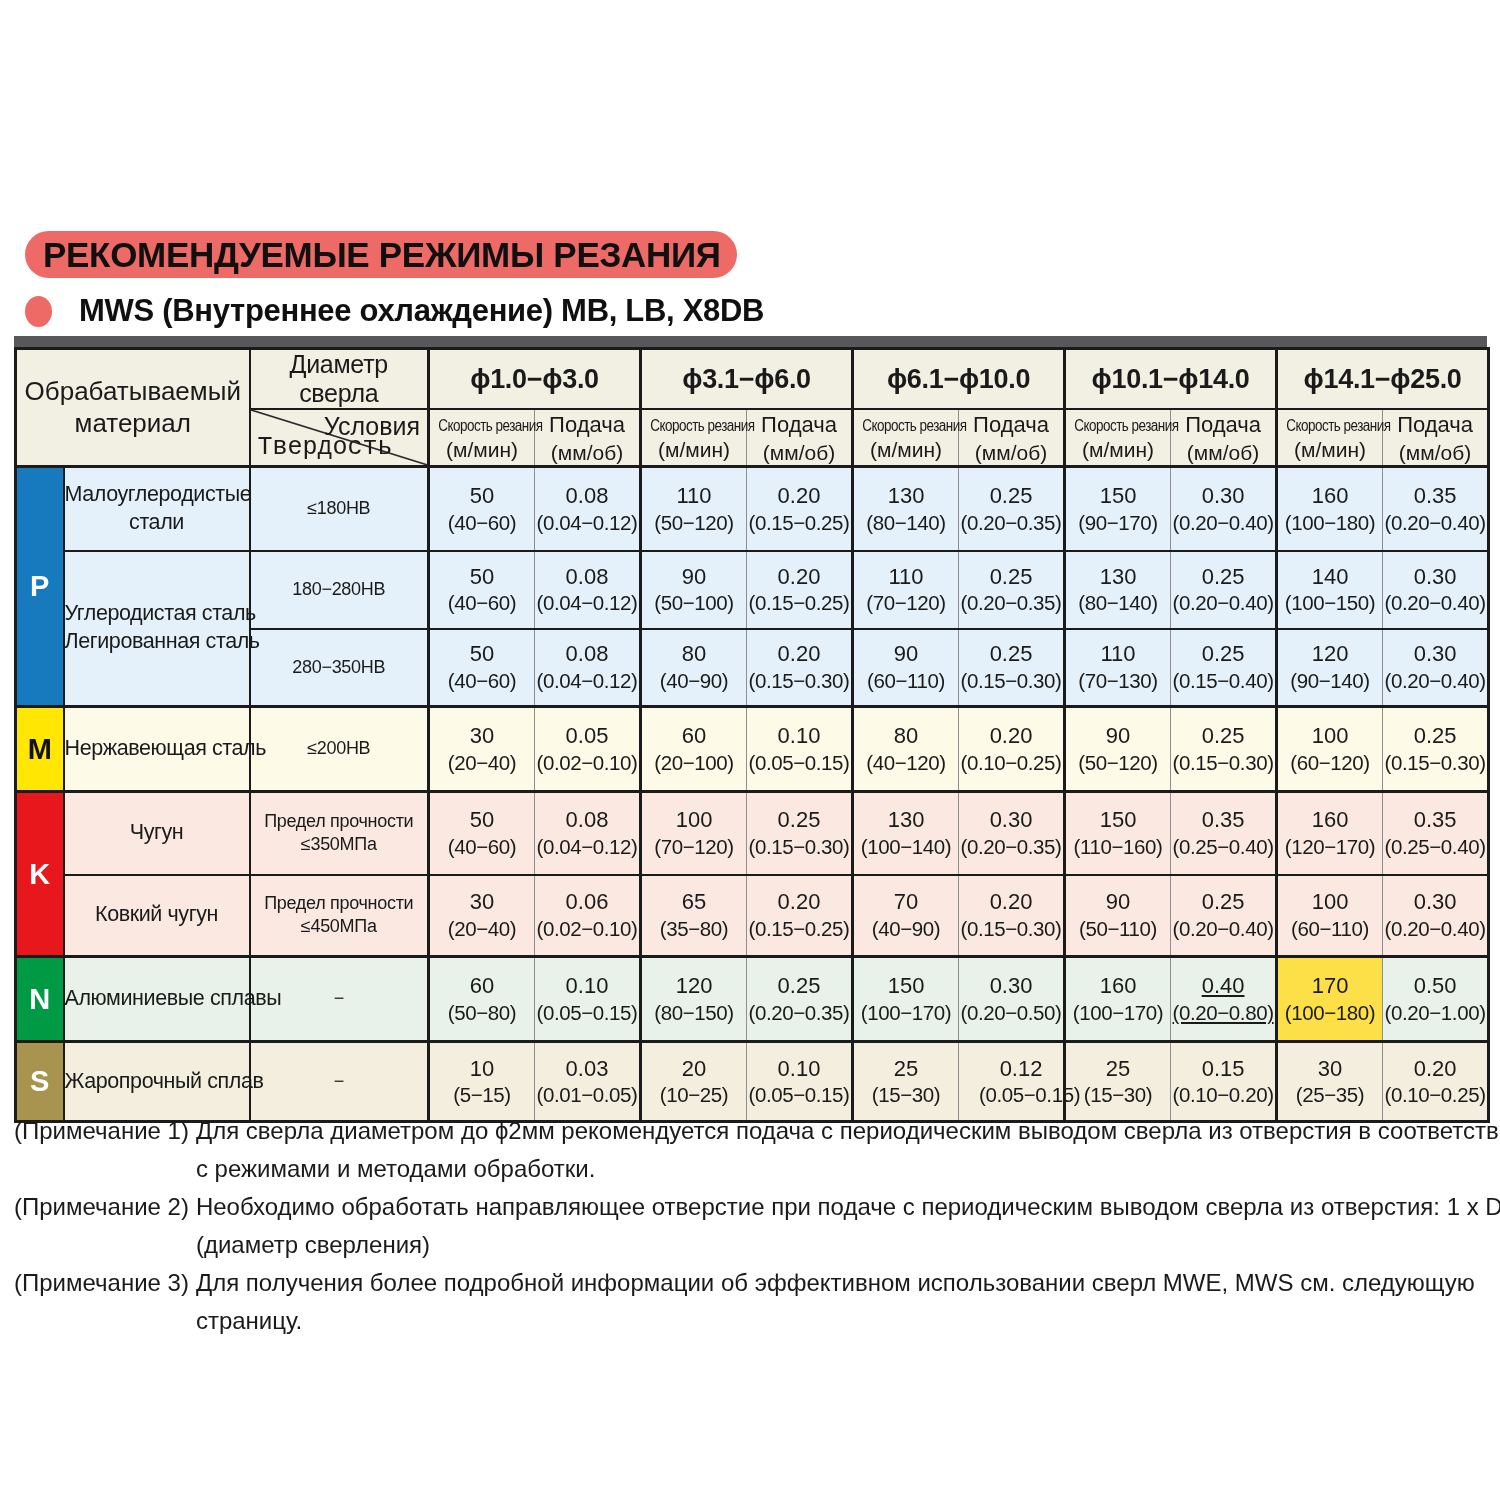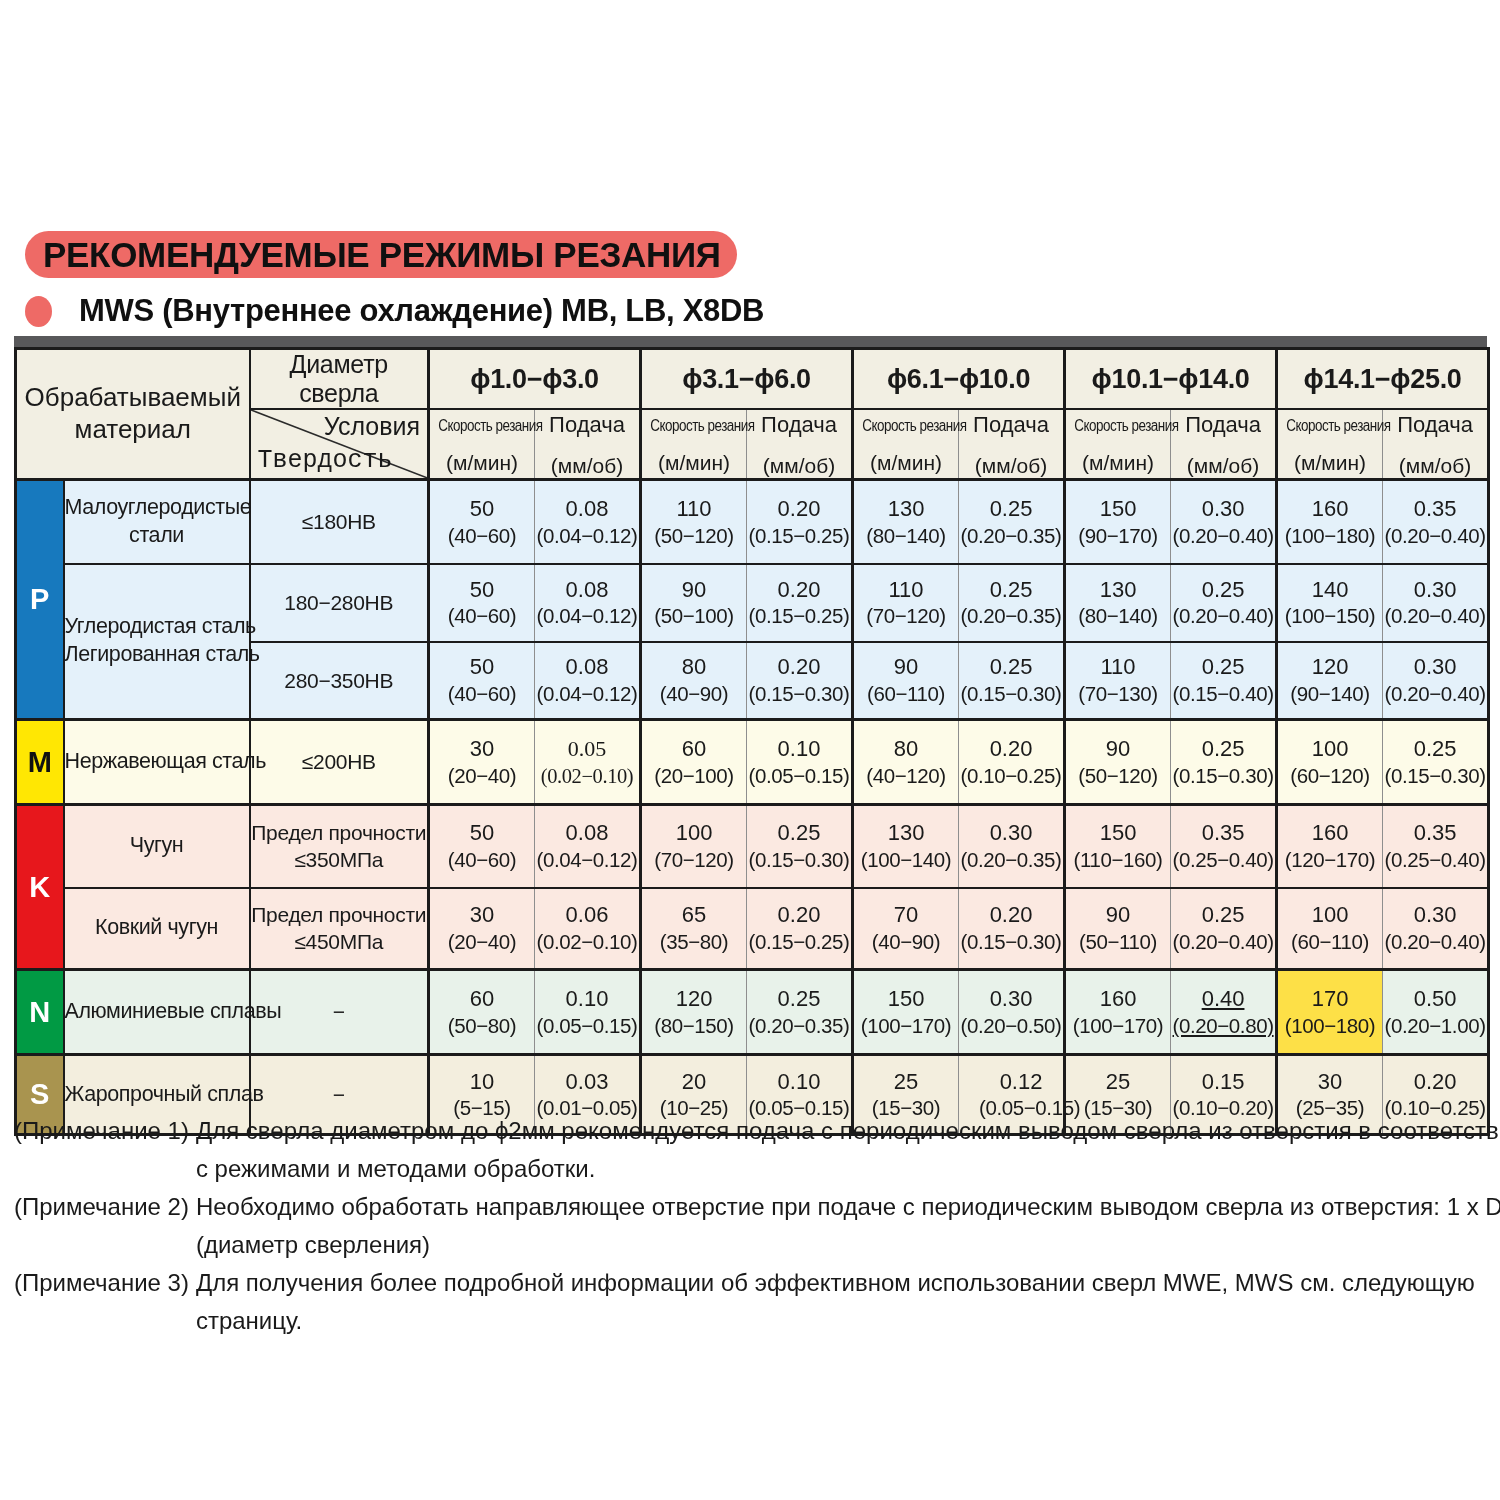--- a/index.html
+++ b/index.html
@@ -30,29 +30,29 @@
   tr.h1 { height:44px; } tr.h2 { height:57px; }
   th { background:#F2EFE3; font-weight:normal; color:#1a1a1a; }
   .corner { font-size:26px; line-height:1.22; white-space:pre-line; }
   .diam  { font-size:25px; letter-spacing:-0.3px; }
   .grp   { font-size:27px; font-weight:700; letter-spacing:-0.3px; }
   .grp-l { border-left:3px solid #1B1B1B !important; }
   .thin-r { border-right:1px solid #8E8E8E !important; }
   .thin-l { border-left:1px solid #8E8E8E !important; }
   .sub .lab-c { display:block; font-size:16px; letter-spacing:-0.6px; transform:scaleX(0.84); transform-origin:50% 50%; white-space:nowrap; margin-top:4px; }
   .sub .lab-n { display:block; font-size:22px; margin-top:2px; }
-  .sub .unit  { display:block; font-size:21px; margin-top:16px; }
+  .sub .unit  { display:block; font-size:21px; margin-top:3px; }
   .diag { position:relative; }
   .diag svg { position:absolute; left:0; top:0; width:100%; height:100%; }
   .diag .top { position:absolute; top:2px; right:7px; font-size:25px; }
   .diag .bot { position:absolute; bottom:3px; left:7px; font-size:25px;font-family:Liberation Mono, monospace; }
 
   td.badge { vertical-align:top; font-weight:700; font-size:29px; padding-top:2px; }
   td.mat  { font-size:21.5px; line-height:1.3; letter-spacing:-0.4px; }
-  td.cond { font-size:21px; line-height:1.3; letter-spacing:-0.3px; }
+  td.cond { font-size:18px; line-height:1.3; letter-spacing:-0.3px; }
   td.mat span, td.cond span, td.val span { display:block; white-space:nowrap; }
   td.val { font-size:22px; line-height:1.27; }
   td.val .rng { font-size:20.5px; letter-spacing:-0.4px; }
   .sec-top { border-top:3px solid #1B1B1B !important; }
 
   
   .notes { position:absolute; left:14px; top:1112px; width:1486px; font-size:24px; line-height:1.58; color:#1a1a1a; }
   .note { display:flex; align-items:flex-start; }
   .note .lbl { white-space:nowrap; flex:0 0 auto; }
   .note .body { margin-left:7px; }
@@ -301,21 +301,21 @@
             <td class="mat sec-top" rowspan="1" style="background: rgb(253, 251, 232);">
               <span>Нержавеющая сталь</span>
             </td>
             <td class="cond sec-top" style="background: rgb(253, 251, 232);">
               <span>≤200HB</span>
             </td>
             <td class="val grp-l thin-r sec-top" style="background: rgb(253, 251, 232);">
               <span class="v">30</span>
               <span class="rng">(20−40)</span>
             </td>
-            <td class="val thin-l sec-top" style="background: rgb(253, 251, 232); font-family: Liberation Serif, serif;">
+            <td class="val thin-l sec-top" style="background: rgb(253, 251, 232);">
               <span class="v">0.05</span>
               <span class="rng">(0.02−0.10)</span>
             </td>
             <td class="val grp-l thin-r sec-top" style="background: rgb(253, 251, 232);">
               <span class="v">60</span>
               <span class="rng">(20−100)</span>
             </td>
             <td class="val thin-l sec-top" style="background: rgb(253, 251, 232);">
               <span class="v">0.10</span>
               <span class="rng">(0.05−0.15)</span>

